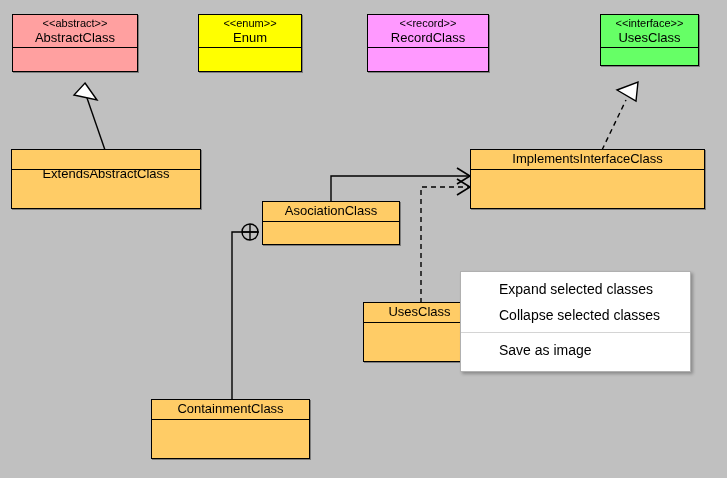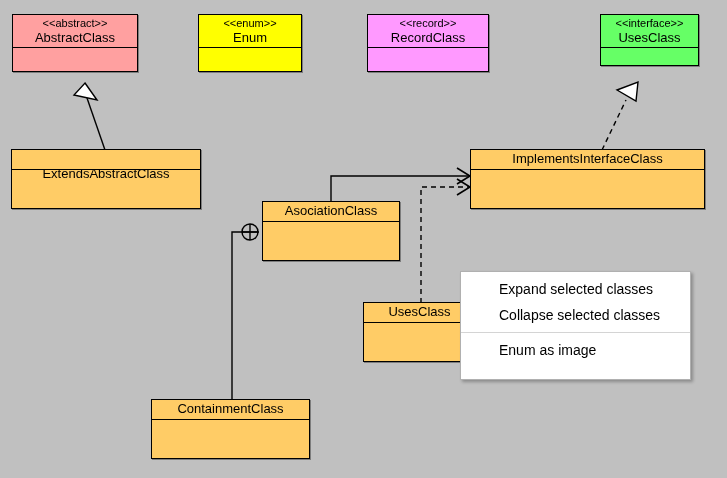--- a/index.html
+++ b/index.html
@@ -59,21 +59,21 @@
   .uml-box.iface { background: #66ff66; }
   .uml-box.iface .uml-header { background: #66ff66; }
   .uml-box.plain .uml-header { background: #ffcc66; }
 
   #context-menu {
     position: absolute;
     box-sizing: border-box;
     background: #ffffff;
     border: 1px solid #b0b0b0;
     box-shadow: 2px 2px 3px rgba(0,0,0,0.28);
-    padding: 4px 0 16px 0;
+    padding: 4px 0 8px 0;
     z-index: 30;
   }
   .menu-item {
     font-size: 14px;
     color: #000000;
     padding: 4px 14px 4px 38px;
     white-space: nowrap;
     line-height: 18px;
     cursor: default;
   }
@@ -157,21 +157,21 @@
     <div class="uml-body" style="height:39px;"></div>
   </div>
 
   <div class="uml-box plain" style="left:470px; top:149px; width:235px; height:60px;">
     <div class="uml-header" style="height:20px; padding-top:1px;">
       <span>ImplementsInterfaceClass</span>
     </div>
     <div class="uml-body" style="height:39px;"></div>
   </div>
 
-  <div class="uml-box plain" style="left:262px; top:201px; width:138px; height:60px;">
+  <div class="uml-box plain" style="left:262px; top:201px; width:138px; height:44px;">
     <div class="uml-header" style="height:20px; padding-top:1px;">
       <span>AsociationClass</span>
     </div>
     <div class="uml-body" style="height:39px;"></div>
   </div>
 
   <div class="uml-box plain" style="left:363px; top:302px; width:113px; height:60px;">
     <div class="uml-header" style="height:20px; padding-top:1px;">
       <span>UsesClass</span>
     </div>
@@ -182,16 +182,16 @@
     <div class="uml-header" style="height:20px; padding-top:1px;">
       <span>ContainmentClass</span>
     </div>
     <div class="uml-body" style="height:39px;"></div>
   </div>
 
   <div id="context-menu" style="left:460px; top:271px; width:231px;">
     <div class="menu-item">Expand selected classes</div>
     <div class="menu-item">Collapse selected classes</div>
     <div class="menu-sep"></div>
-    <div class="menu-item">Enum as image</div>
+    <div class="menu-item">Save as image</div>
   </div>
 
 </div>
 
 </body></html>

